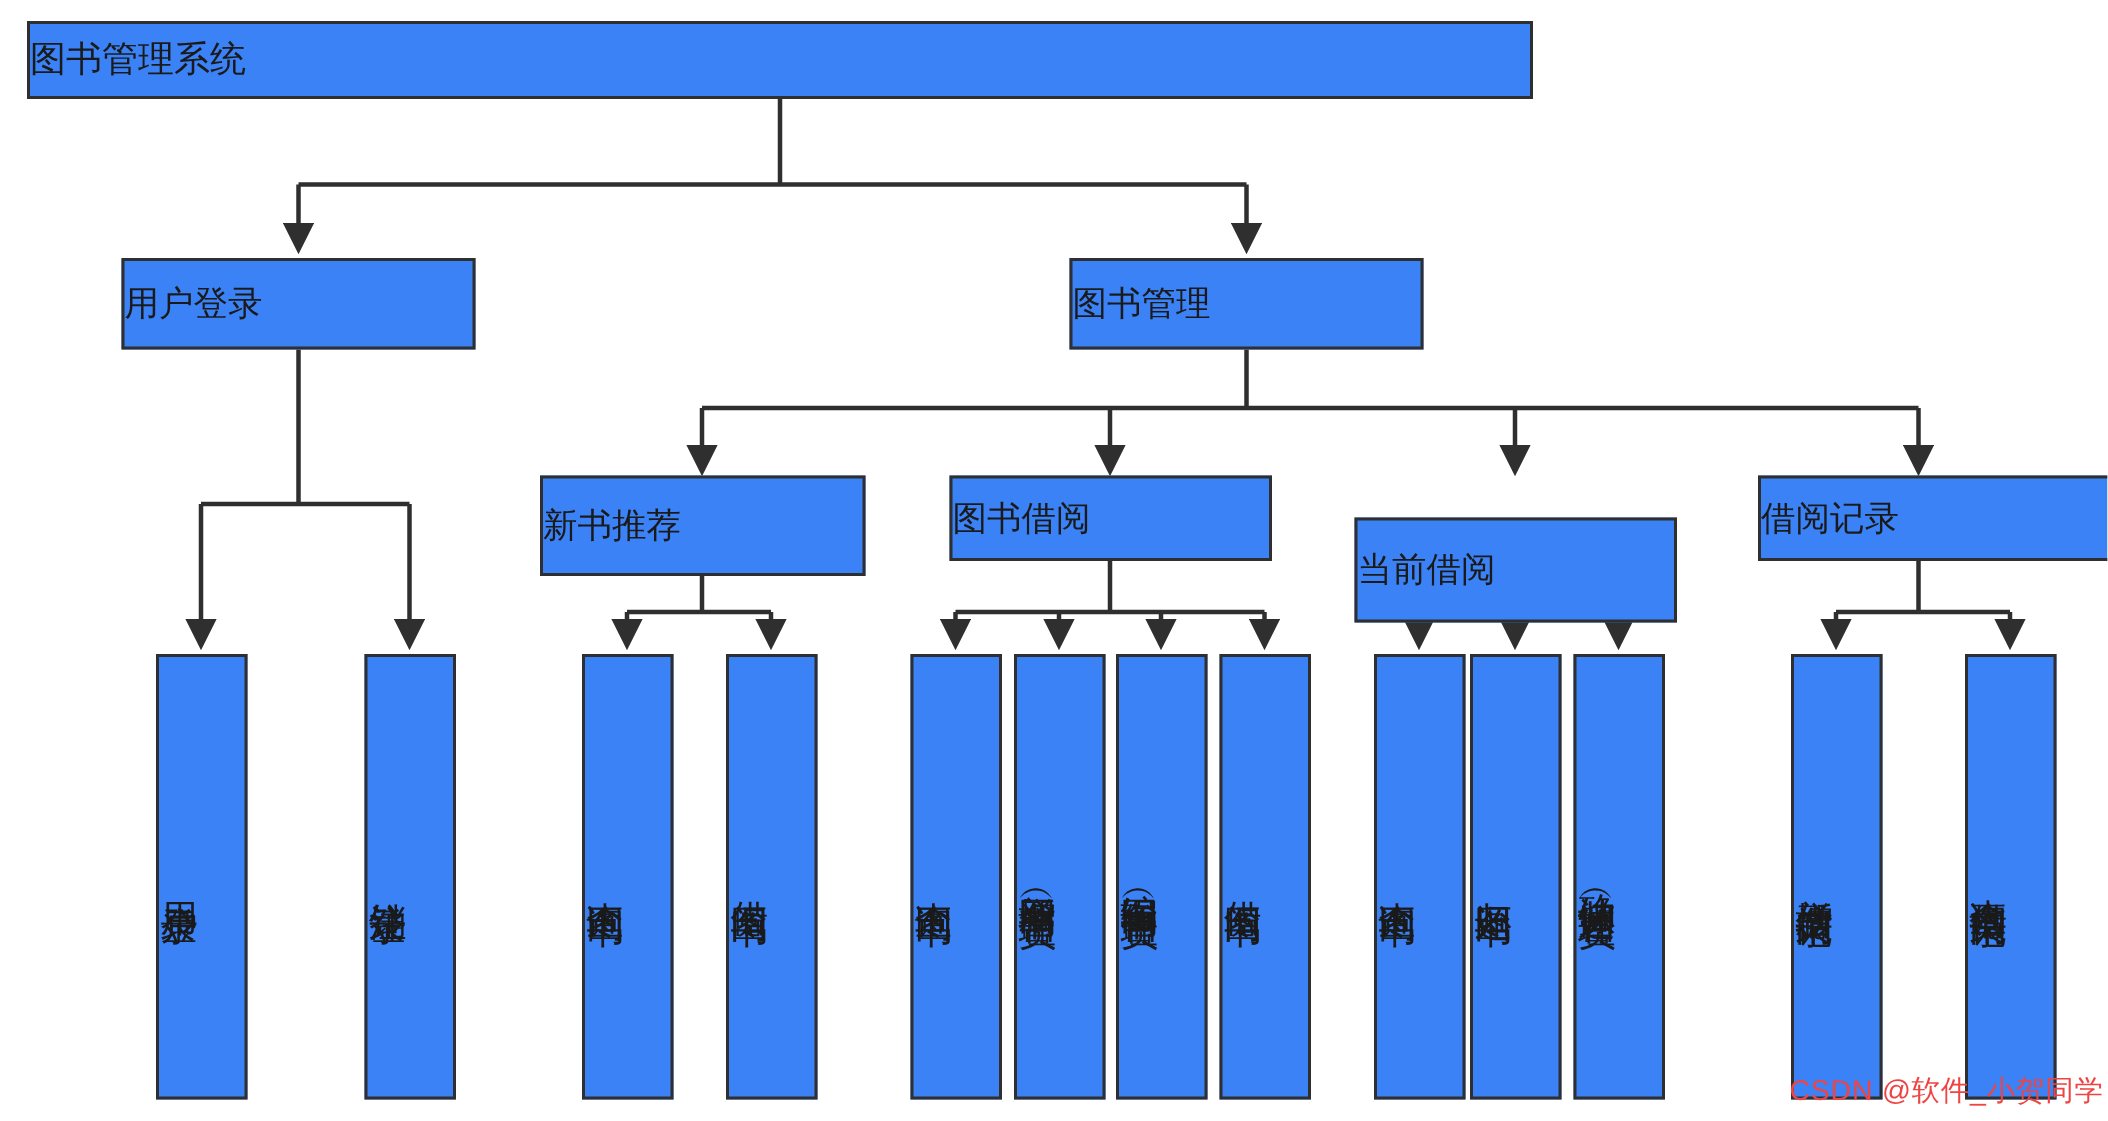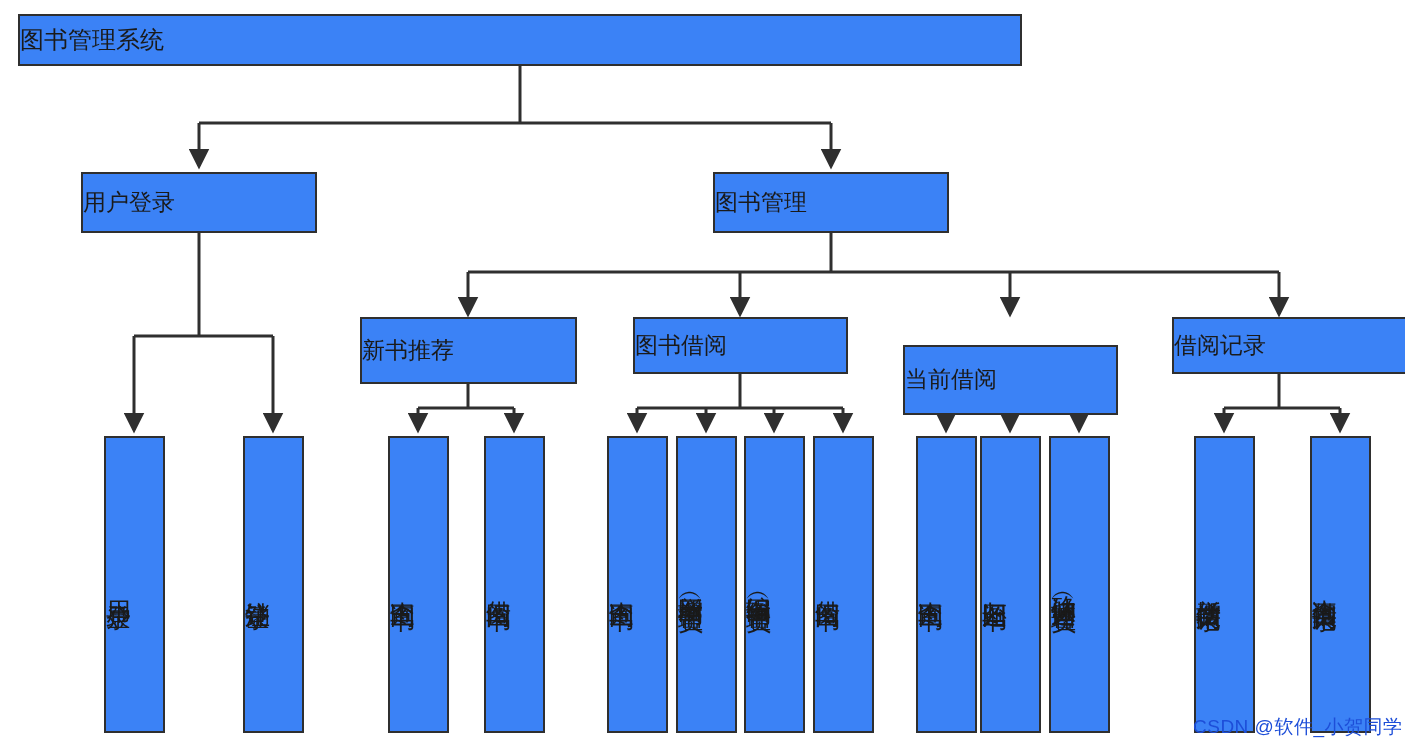--- a/index.html
+++ b/index.html
@@ -49,21 +49,21 @@
   .node.vertical .node-label {
     writing-mode: vertical-rl;
     text-orientation: upright;
     font-size: 25px;
     letter-spacing: 2px;
     line-height: 1;
   }
   .watermark {
     position: absolute;
     font-size: 19px;
-    color: #1d4ed8;
+    color: #ef4444;
     white-space: nowrap;
     letter-spacing: 0.5px;
   }
 </style>
 </head>
 <body>
 
 <div id="diagram-root">
 
   <svg class="edges" viewBox="0 0 1405 747" xmlns="http://www.w3.org/2000/svg">

